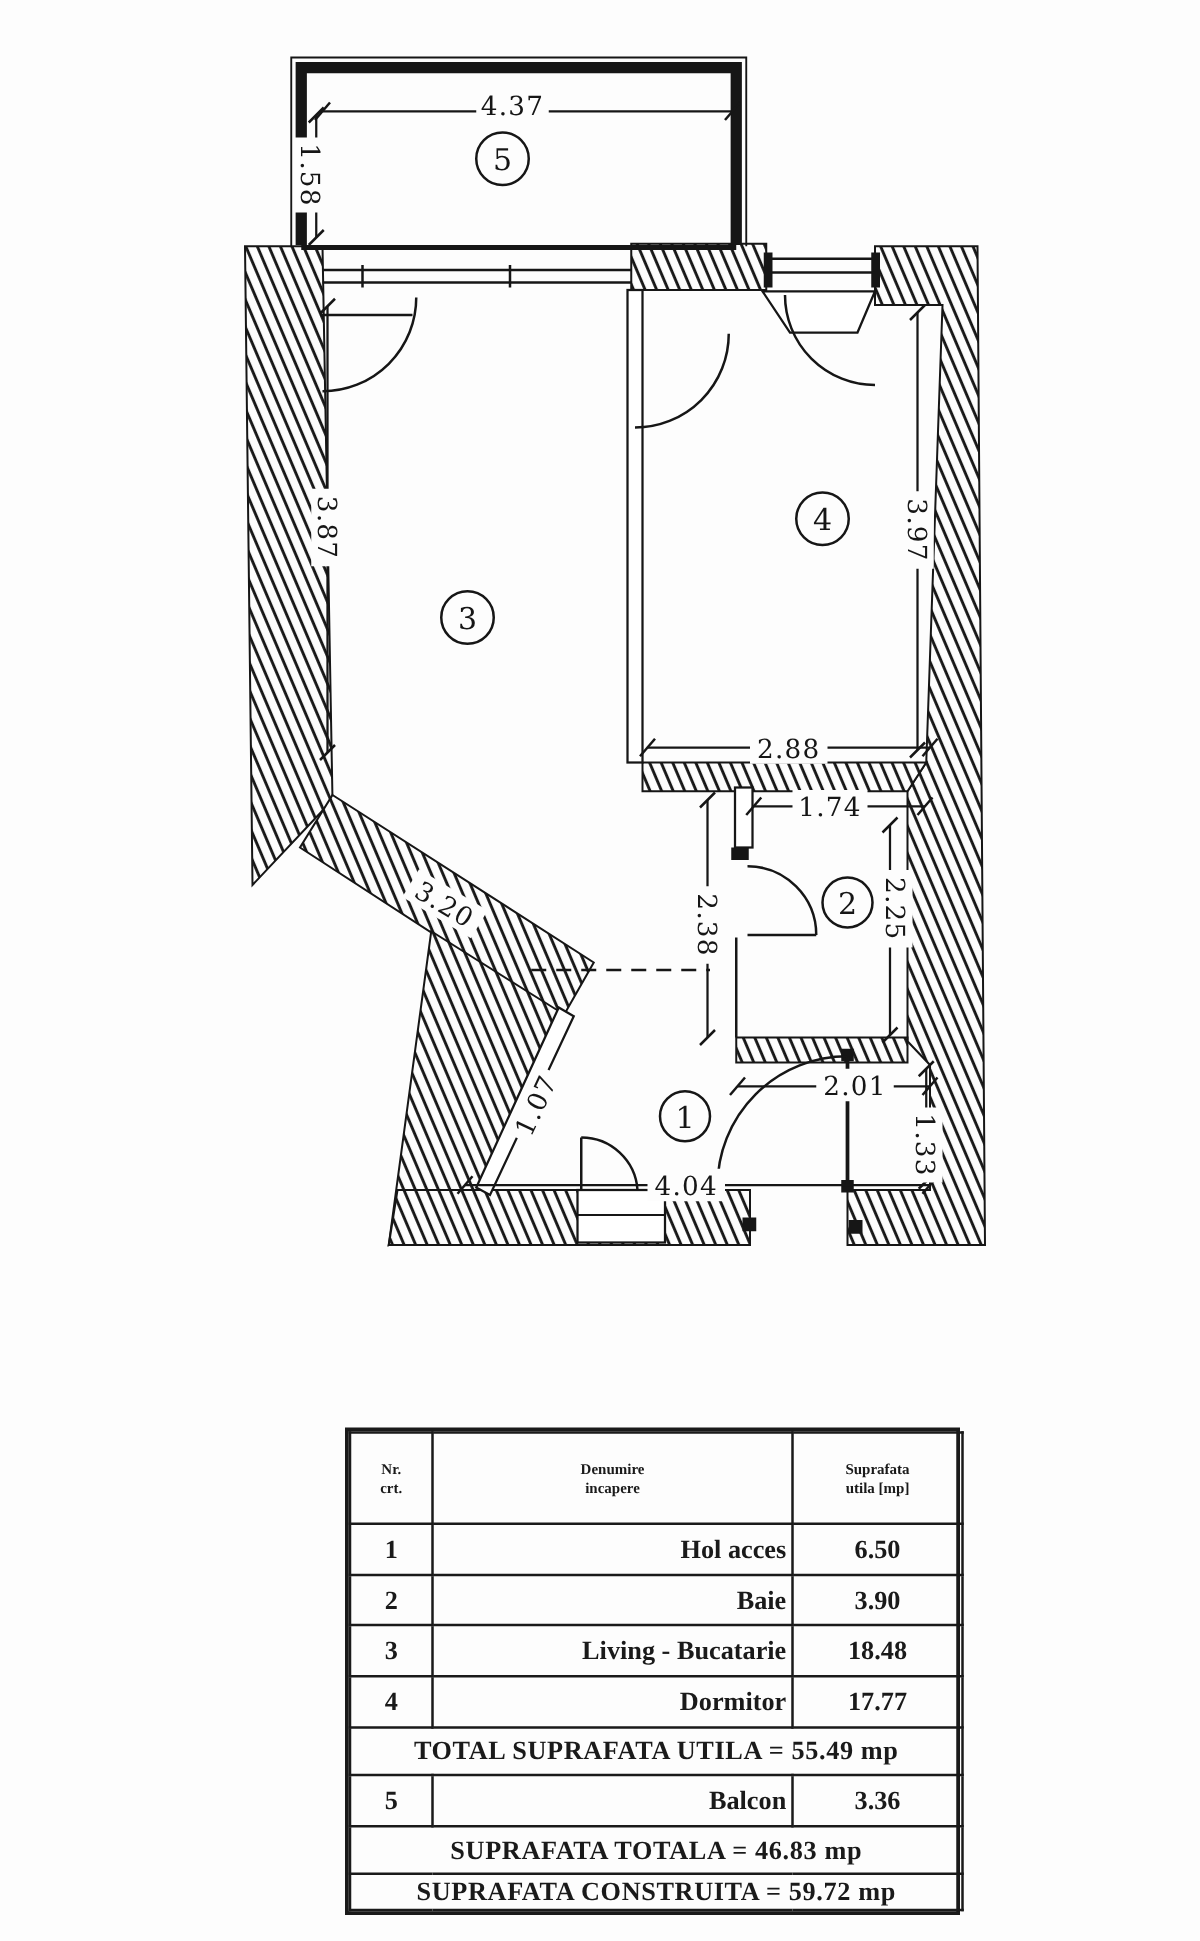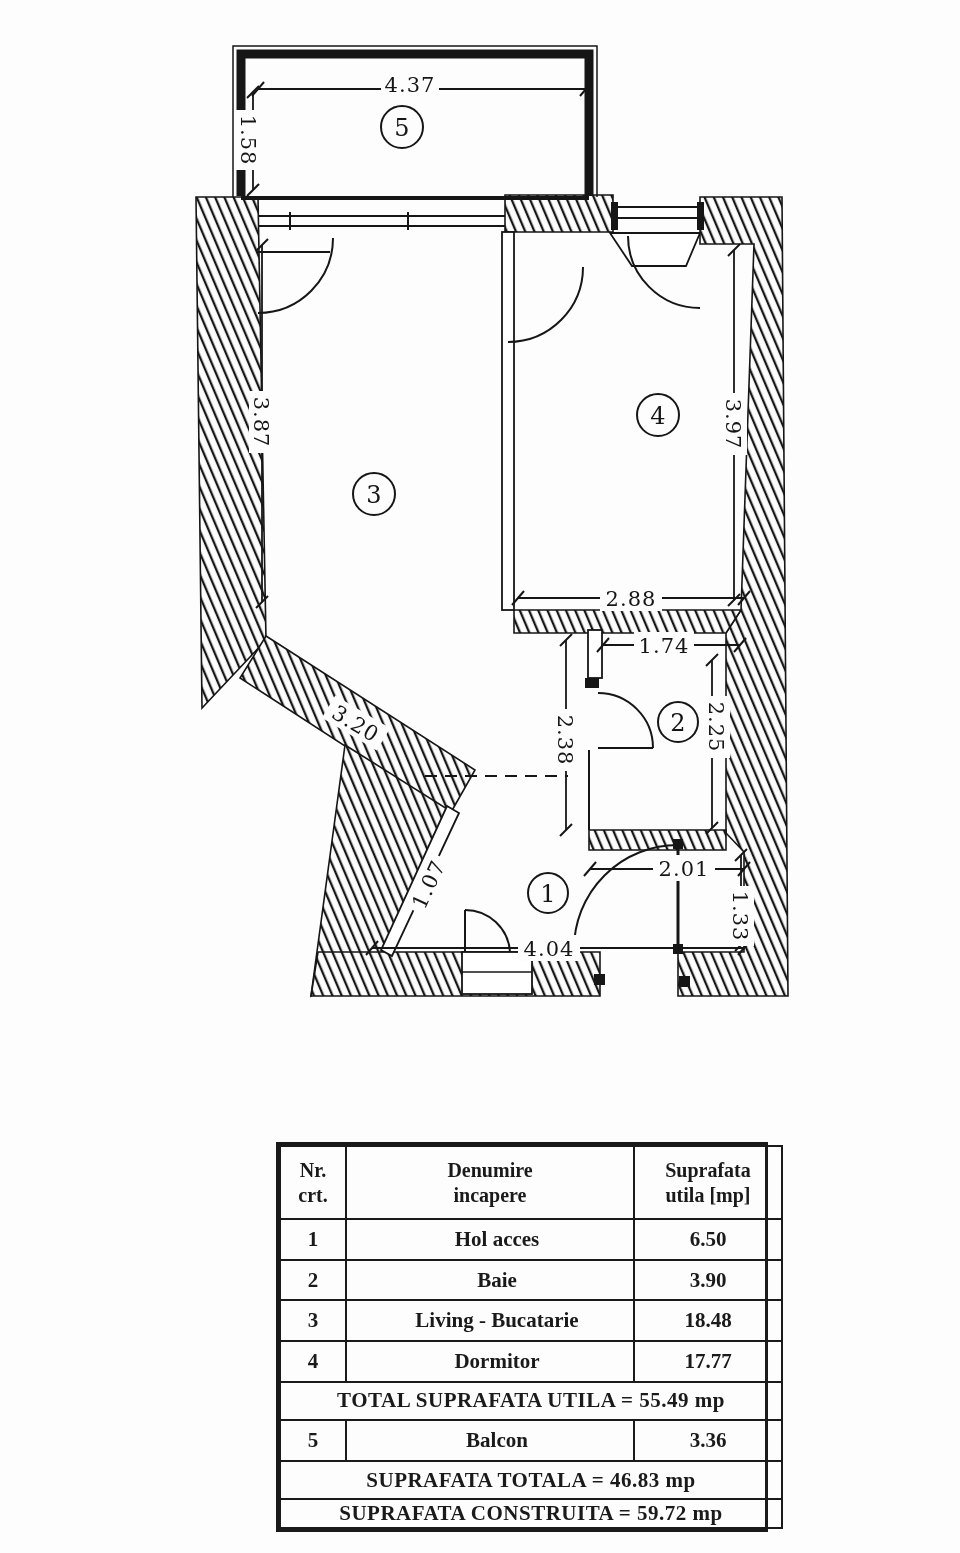--- a/index.html
+++ b/index.html
@@ -7,24 +7,24 @@
         font-family:"Liberation Serif", serif;color:#161616;text-decoration:underline;}
   svg text{font-family:"DejaVu Serif", serif;fill:#161616;}
   .dimtxt{font-size:21px;letter-spacing:1px;}
   .roomtxt{font-size:24px;}
   
   .area-table-wrap{position:absolute;left:276px;top:1142px;width:492px;height:390px;
                    border:3px solid #1a1a1a;box-sizing:border-box;background:#fdfdfd;}
   table.area{width:100%;height:100%;border-collapse:collapse;table-layout:fixed;}
   table.area td,table.area th{border:2px solid #1a1a1a;font-weight:bold;
                    font-size:21px;color:#1a1a1a;padding:0 4px;overflow:hidden;}
-  table.area th{font-size:20px;line-height:1.25;}
+  table.area th{font-size:12px;line-height:1.25;}
   .c-nr{width:66px;text-align:center;}
-  .c-name{width:288px;text-align:center;padding-left:18px !important;}
-  .c-area{width:148px;text-align:center;margin-top:27px;}
+  .c-name{width:288px;text-align:right;padding-left:18px !important;}
+  .c-area{width:136px;text-align:center;margin-top:27px;}
   .row-total td{text-align:center;font-size:22px;letter-spacing:.5px;}
   .hdr-line{text-align:center;}
 </style>
 </head>
 <body>
 
 <div class="page">
 
 <svg width="960" height="1110" viewBox="0 0 960 1110">
   <defs>

